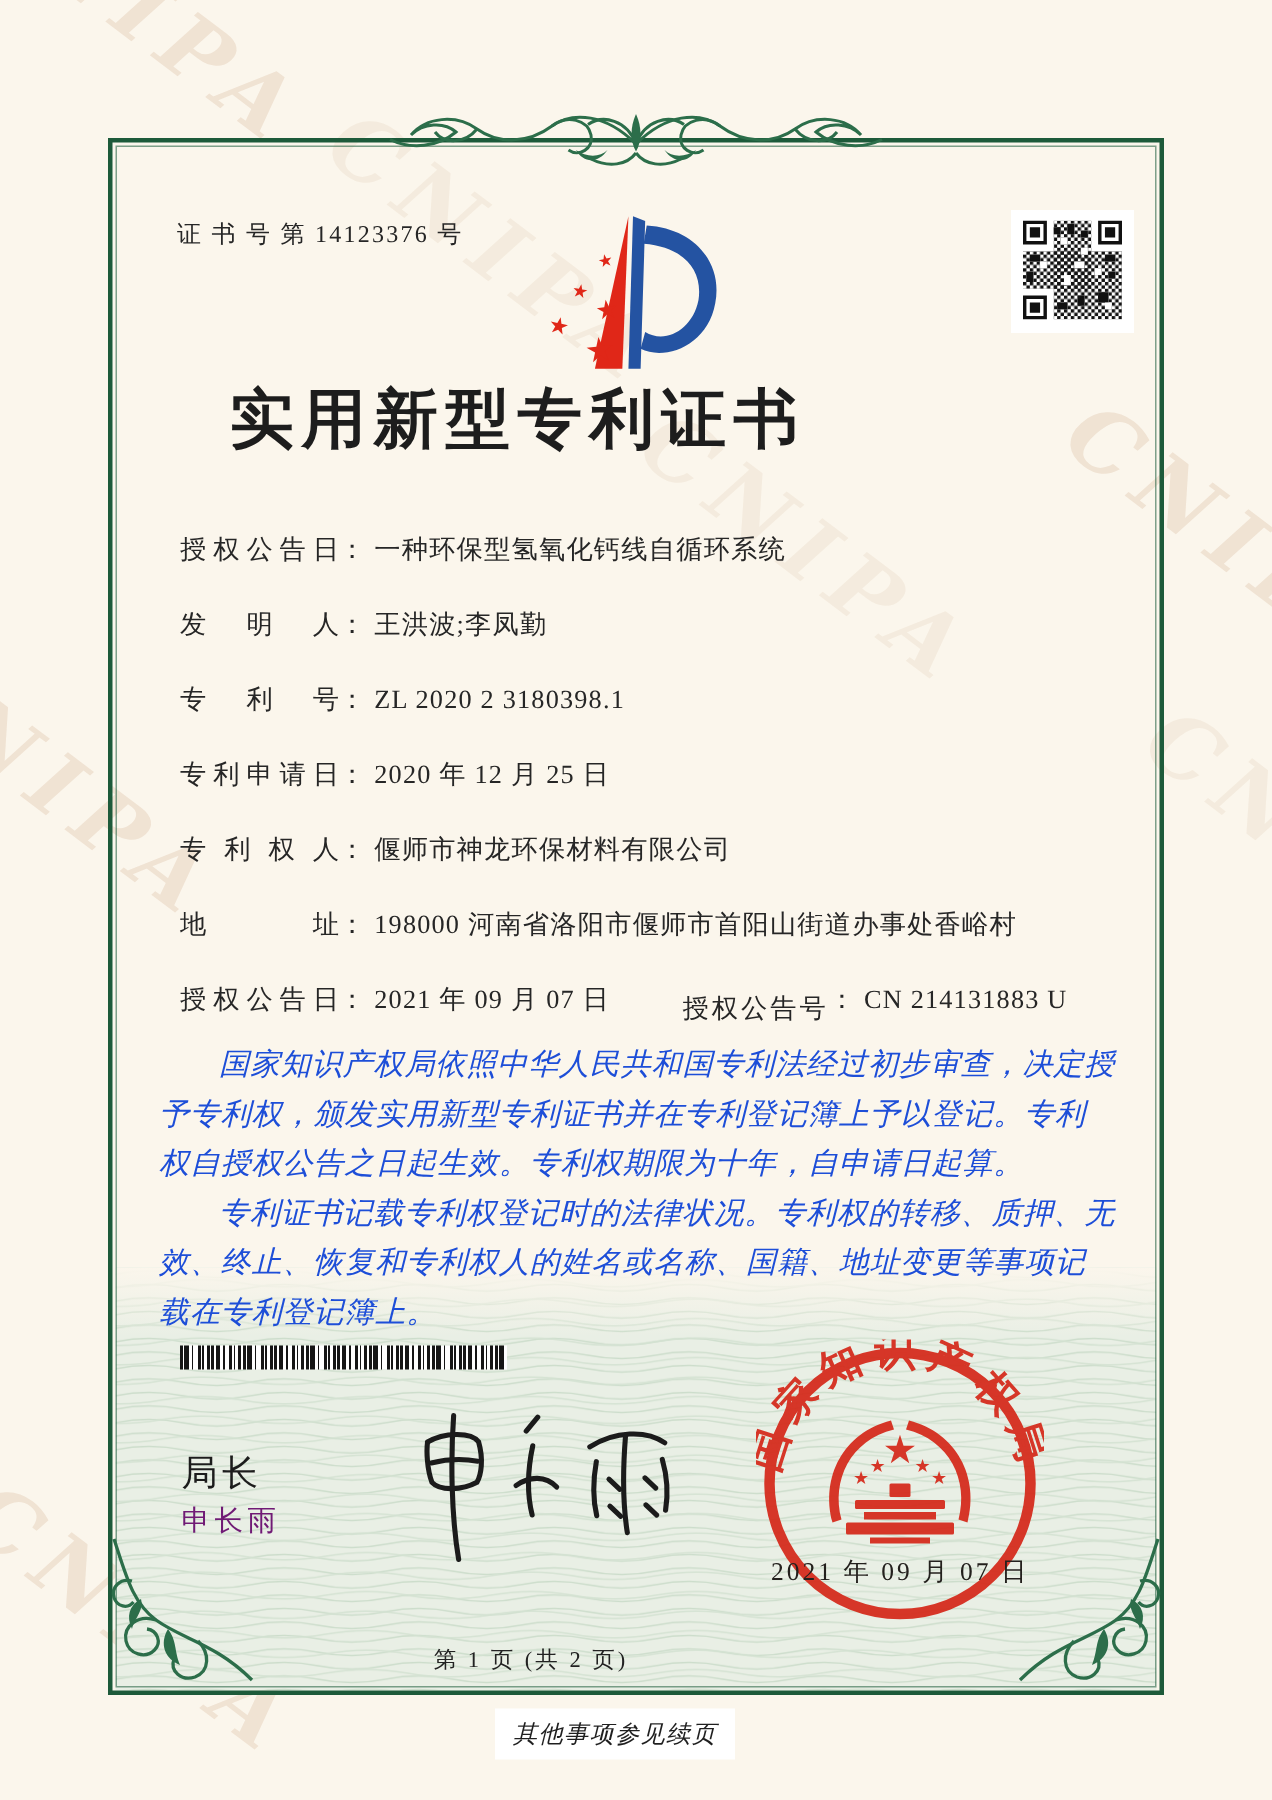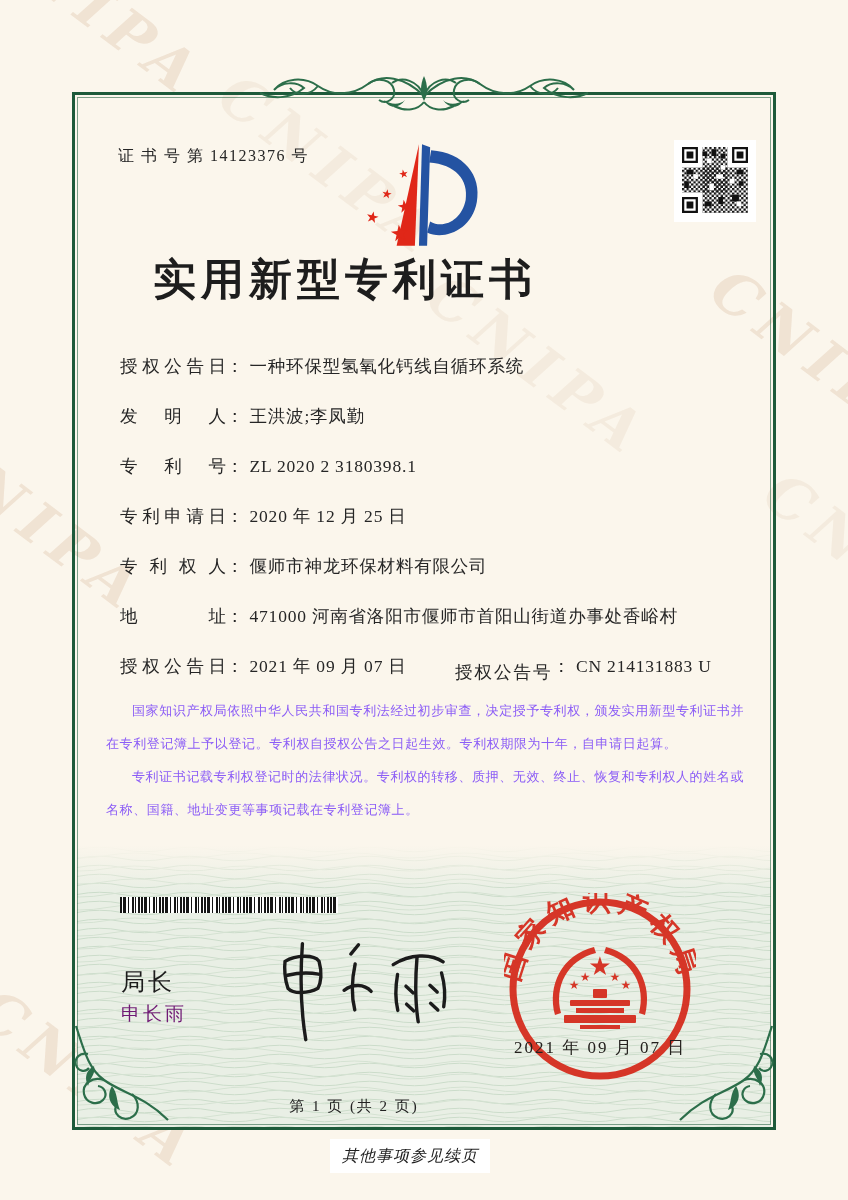--- a/index.html
+++ b/index.html
@@ -40,21 +40,21 @@
   .fields { position:absolute; left:120px; top:341px; width:640px; z-index:7; font-size:17.5px; }
   .f-row { position:relative; height:50px; display:flex; align-items:center; }
   .f-label { display:inline-block; width:106px; text-align:justify; text-align-last:justify; }
   .f-colon { margin-right:6px; }
   .f-value { letter-spacing:0.8px; white-space:nowrap; }
   .f-pair2 { position:absolute; left:335px; display:flex; align-items:center; }
   .f-pair2 .f-label { width:auto; letter-spacing:2px;margin-top:11px; }
 
   
   .body-text { position:absolute; left:106px; top:694px; width:638px; z-index:7;
-               font-size:13px; line-height:33px; letter-spacing:0.6px; color:#8b5cf6; }
+               font-size:20px; line-height:33px; font-style:italic; letter-spacing:0.6px; color:#1d4ed8; }
   .body-text p { text-indent:2em; }
 
   
   .barcode { position:absolute; left:120px; top:897px; width:218px; height:16px; z-index:7;
              background:repeating-linear-gradient(90deg,
                #151515 0 2px,#fff 2px 3px,#151515 3px 6px,#fff 6px 8px,
                #151515 8px 9px,#fff 9px 12px,#151515 12px 14px,#fff 14px 15px,
                #151515 15px 16px,#fff 16px 18px,#151515 18px 20px,#fff 20px 21px); }
   .director-label { position:absolute; left:121px; top:966px; font-size:24px; letter-spacing:3px;
                     font-family:"Liberation Sans",sans-serif; color:#1c1c1c; z-index:7; }
@@ -208,21 +208,21 @@
       <span class="f-value">2020 年 12 月 25 日</span>
     </div>
     <div class="f-row">
       <span class="f-label">专利权人</span>
         <span class="f-colon">：</span>
       <span class="f-value">偃师市神龙环保材料有限公司</span>
     </div>
     <div class="f-row">
       <span class="f-label">地址</span>
         <span class="f-colon">：</span>
-      <span class="f-value">471000 河南省洛阳市偃师市首阳山街道办事处香峪村</span>
+      <span class="f-value">198000 河南省洛阳市偃师市首阳山街道办事处香峪村</span>
     </div>
     <div class="f-row">
       <span class="f-label">授权公告日</span>
         <span class="f-colon">：</span>
       <span class="f-value">2021 年 09 月 07 日</span>
       <span class="f-pair2">
         <span class="f-label">授权公告号</span>
           <span class="f-colon">：</span>
         <span class="f-value">CN 214131883 U</span>
       </span>

